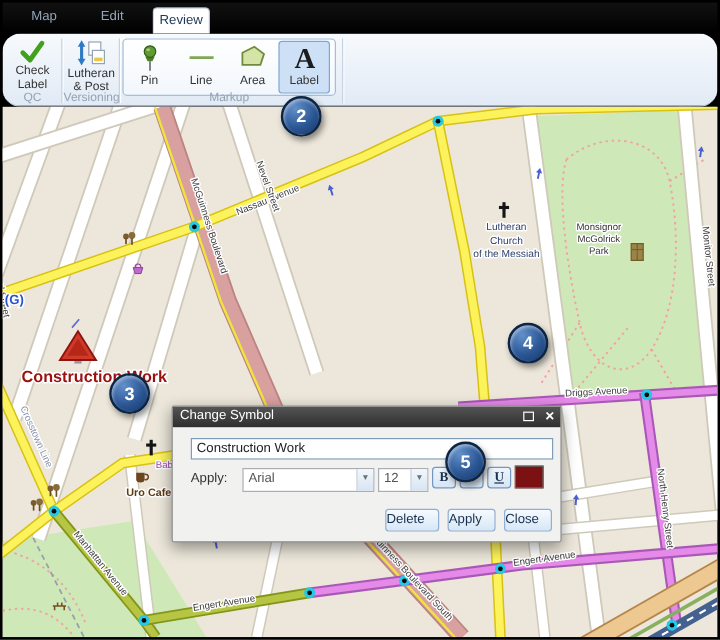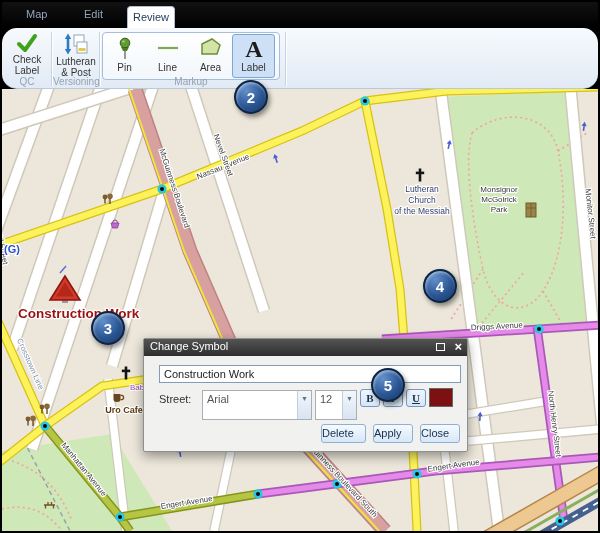--- a/index.html
+++ b/index.html
@@ -55,21 +55,21 @@
   
   .dialog{position:absolute;left:141px;top:249px;width:325px;height:114px;background:#f1f1f0;
           border:1px solid #8f8f8f;border-radius:2px;box-shadow:0 4px 12px rgba(0,0,0,.4);z-index:20;}
   .dtitle{height:17px;background:linear-gradient(#545454,#2e2e2e);color:#fff;font-size:11px;
           padding:1px 6px;position:relative;}
   .dmax{position:absolute;right:22px;top:4px;width:9px;height:8px;border:1.5px solid #fff;}
   .dcls{position:absolute;right:5px;top:0px;color:#fff;font-size:13px;font-weight:bold;}
   .dinput{position:absolute;left:15px;top:26px;width:302px;height:18px;border:1px solid #7f9db9;
           font:11px "Liberation Sans",sans-serif;padding:0 4px;color:#222;background:#fff;}
   .flabel{position:absolute;left:15px;top:54px;font-size:11px;color:#333;}
-  .combo{position:absolute;top:51px;height:30px;background:#fff;border:1px solid #abadb3;font-size:11px;color:#555;}
+  .combo{position:absolute;top:51px;height:20px;background:#fff;border:1px solid #abadb3;font-size:11px;color:#555;}
   .combo .ct{position:absolute;left:4px;top:2px;right:15px;overflow:hidden;white-space:nowrap;}
   .combo .ca{position:absolute;right:0;top:0;bottom:0;width:14px;background:linear-gradient(#f2f7fc,#d8e4f2);
           border-left:1px solid #c2cedb;color:#68727e;font-size:7px;text-align:center;line-height:15px;}
   .fmt{position:absolute;top:50px;width:20px;height:18px;background:linear-gradient(#eef5fc,#d6e6f6);
        border:1px solid #7596bf;border-radius:3px;text-align:center;font:bold 11px "Liberation Serif",serif;
        color:#1c2f4e;line-height:16px;}
   .swatch{position:absolute;left:285px;top:49px;width:24px;height:19px;border:1px solid #666;}
   .dbtn{position:absolute;top:85px;height:19px;background:linear-gradient(#f6fafe,#d7e7f6);
         border:1px solid #8fb0d5;border-radius:3px;font:11px "Liberation Sans",sans-serif;
         color:#17304f;text-align:left;line-height:17px;}
@@ -342,21 +342,21 @@
     </svg>
 
     
     <div class="dialog">
       <div class="dtitle">
         <span>Change Symbol</span>
         <span class="dmax"></span>
         <span class="dcls">×</span>
       </div>
       <input class="dinput" value="Construction Work" style="">
-      <span class="flabel">Street:</span>
+      <span class="flabel">Apply:</span>
       <div class="combo" style="left:58px;width:110px;">
         <span class="ct">Arial</span>
         <span class="ca">▼</span>
       </div>
       <div class="combo" style="left:171px;width:42px;">
         <span class="ct">12</span>
         <span class="ca">▼</span>
       </div>
       <div class="fmt" style="left:216px;">B</div>
       <div class="fmt" style="left:239px;font-style:italic;">I</div>

